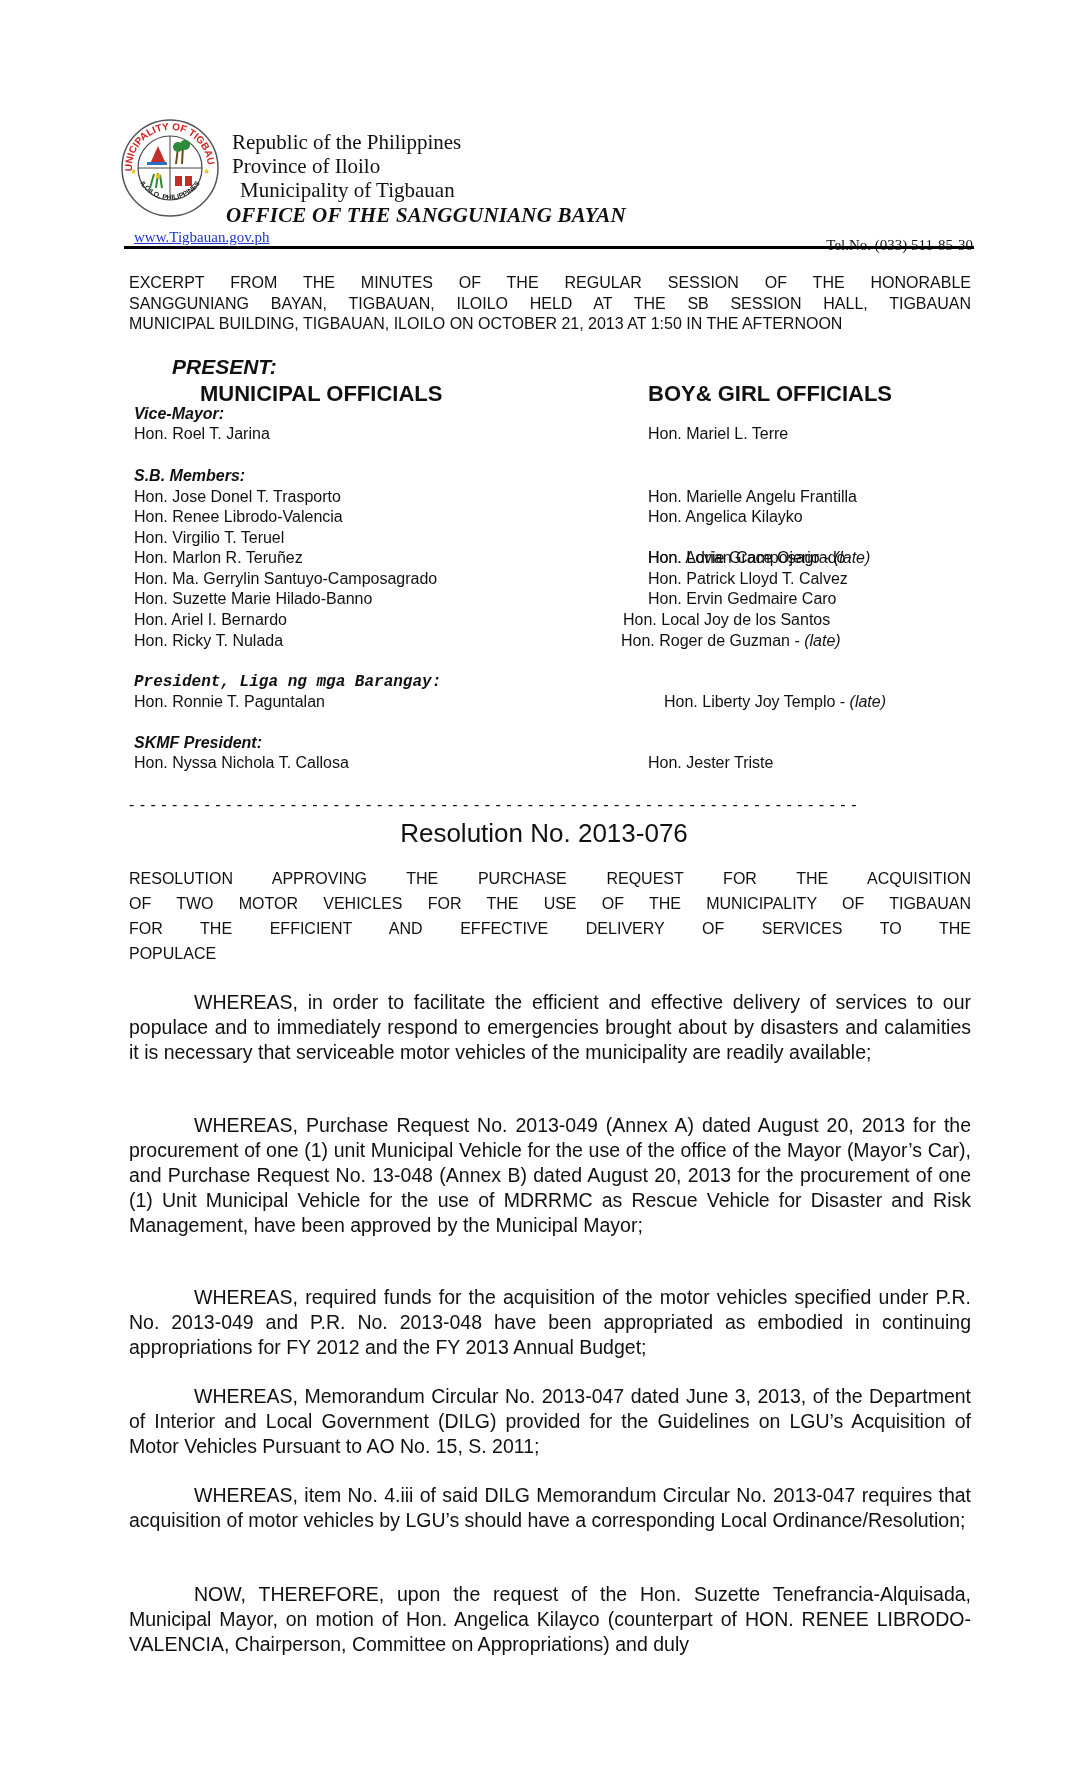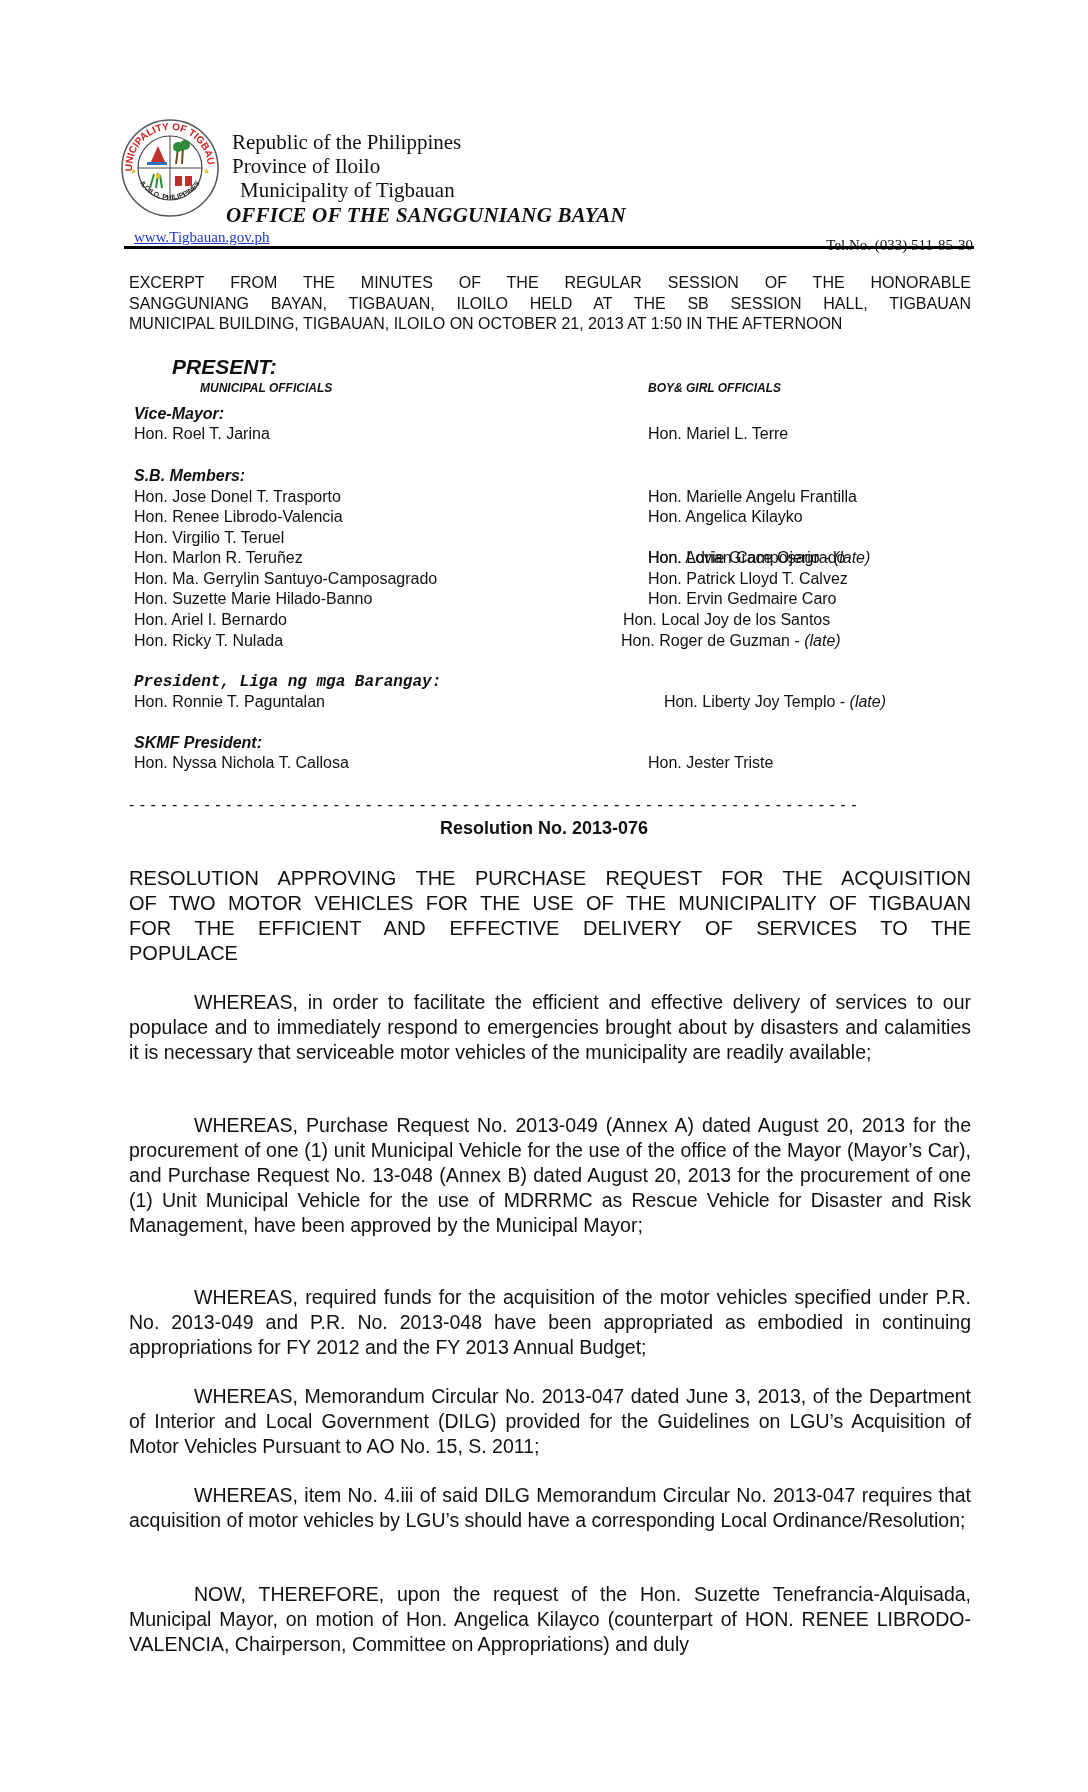--- a/index.html
+++ b/index.html
@@ -17,32 +17,32 @@
   .lh-tel { position: absolute; right: 115px; top: 237px; font-family: "Liberation Serif", serif; font-size: 15px; color: #111; }
   .lh-rule { position: absolute; left: 124px; top: 246px; width: 850px; height: 3px; background: #000; }
 
   
   .sans { font-family: "Liberation Sans", sans-serif; }
   .excerpt { position: absolute; left: 129px; top: 273px; width: 842px; font-size: 16px; line-height: 20.5px; text-align: justify; text-transform: none; }
   .excerpt p { margin: 0; text-align: justify; text-align-last: justify; }
   .excerpt p.last { text-align-last: left; }
 
   .present { position: absolute; left: 172px; top: 355px; font-size: 21px; font-weight: bold; font-style: italic; }
-  .col-head { position: absolute; font-size: 12px; font-weight: bold; font-style: italic; }
+  .col-head { position: absolute; font-size: 22px; font-weight: bold; }
   .ch-left { left: 200px; top: 381px; }
   .ch-right { left: 648px; top: 381px; }
 
   .row { position: absolute; font-size: 16px; line-height: 20px; white-space: nowrap; }
   .bi { font-weight: bold; font-style: italic; }
   .it { font-style: italic; }
 
   .dashes { position: absolute; left: 129px; top: 796px; font-size: 16px; letter-spacing: 5.45px; white-space: nowrap; }
-  .res-no { position: absolute; left: 0; width: 1088px; top: 818px; text-align: center; font-size: 18px; font-weight: bold; }
+  .res-no { position: absolute; left: 0; width: 1088px; top: 818px; text-align: center; font-size: 26px; font-weight: normal; }
 
-  .title-block { position: absolute; left: 129px; top: 866px; width: 842px; font-size: 20px; line-height: 25px; }
+  .title-block { position: absolute; left: 129px; top: 866px; width: 842px; font-size: 16px; line-height: 25px; }
   .title-block p { margin: 0; text-align: justify; text-align-last: justify; }
   .title-block p.last { text-align-last: left; }
 
   .para { position: absolute; left: 129px; width: 842px; font-size: 19.5px; line-height: 25px; text-align: justify; }
   .para .indent { display: inline-block; width: 65px; }
 </style>
 </head>
 <body>
 
 <div class="page">

